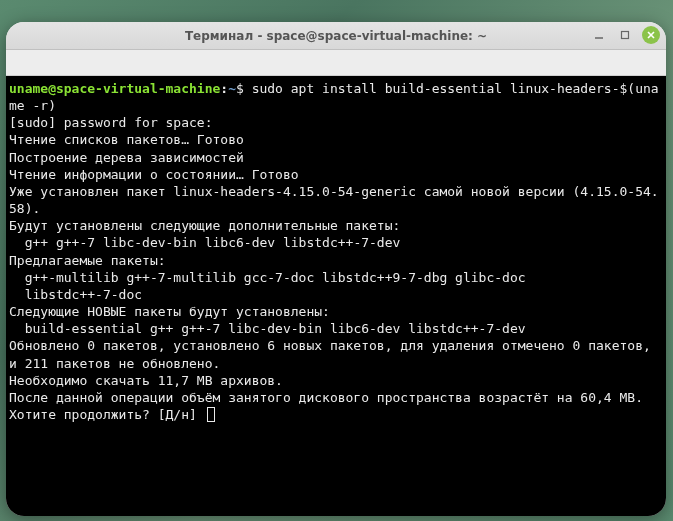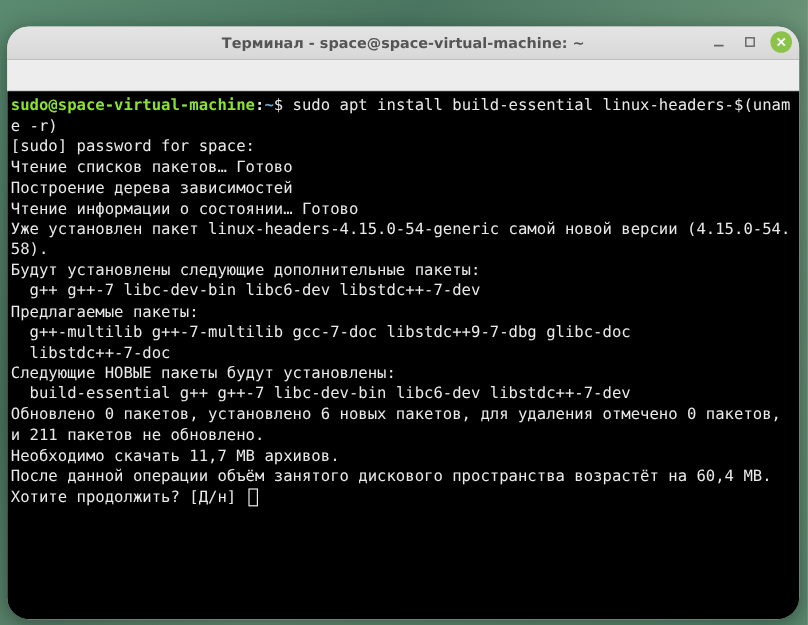--- a/index.html
+++ b/index.html
@@ -127,21 +127,21 @@
     </div>
   </div>
 
   <div class="menubar">
     <span class="menu-item">Файл</span>
     <span class="menu-item">Справка</span>
     <span class="menu-item">Вид</span>
     <span class="menu-item">Вкладки</span>
   </div>
 
-  <div class="terminal"><span class="p-user">sudo@space-virtual-machine</span><span class="p-colon">:</span><span class="p-path">~</span><span class="p-dollar">$</span> <span>sudo apt install build-essential linux-headers-$(uname -r)</span>
+  <div class="terminal"><span class="p-user">uname@space-virtual-machine</span><span class="p-colon">:</span><span class="p-path">~</span><span class="p-dollar">$</span> <span>sudo apt install build-essential linux-headers-$(uname -r)</span>
 <span>[sudo] password for space:</span>
 <span>Чтение списков пакетов… Готово</span>
 <span>Построение дерева зависимостей</span>
 <span>Чтение информации о состоянии… Готово</span>
 <span>Уже установлен пакет linux-headers-4.15.0-54-generic самой новой версии (4.15.0-54.58).</span>
 <span>Будут установлены следующие дополнительные пакеты:</span>
 <span>  g++ g++-7 libc-dev-bin libc6-dev libstdc++-7-dev</span>
 <span>Предлагаемые пакеты:</span>
 <span>  g++-multilib g++-7-multilib gcc-7-doc libstdc++9-7-dbg glibc-doc</span>
 <span>  libstdc++-7-doc</span>

